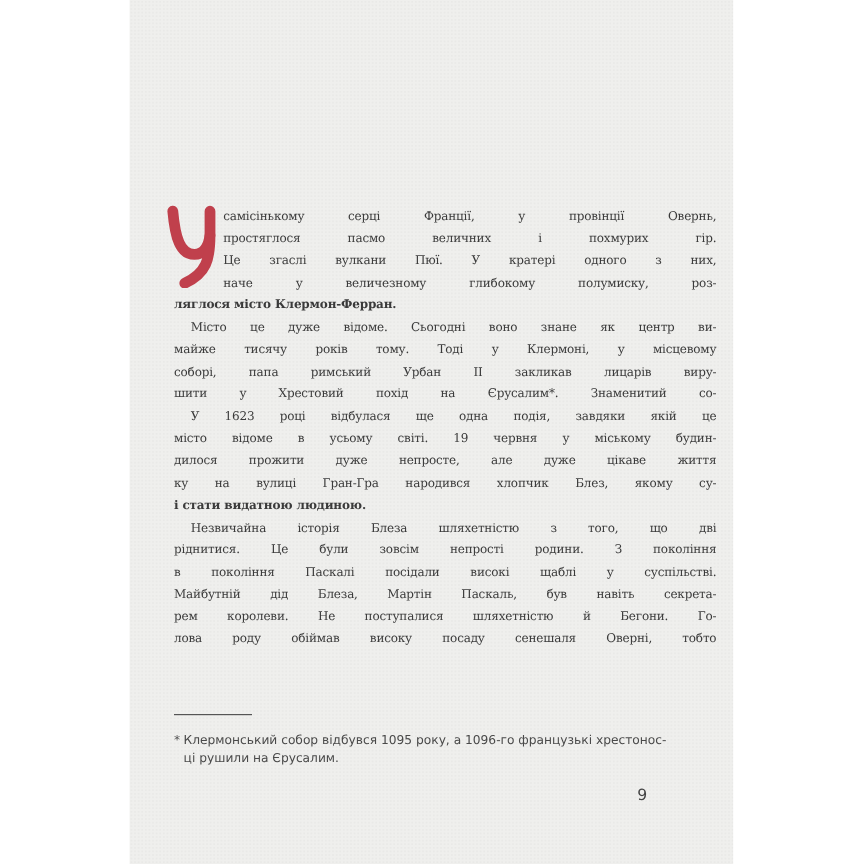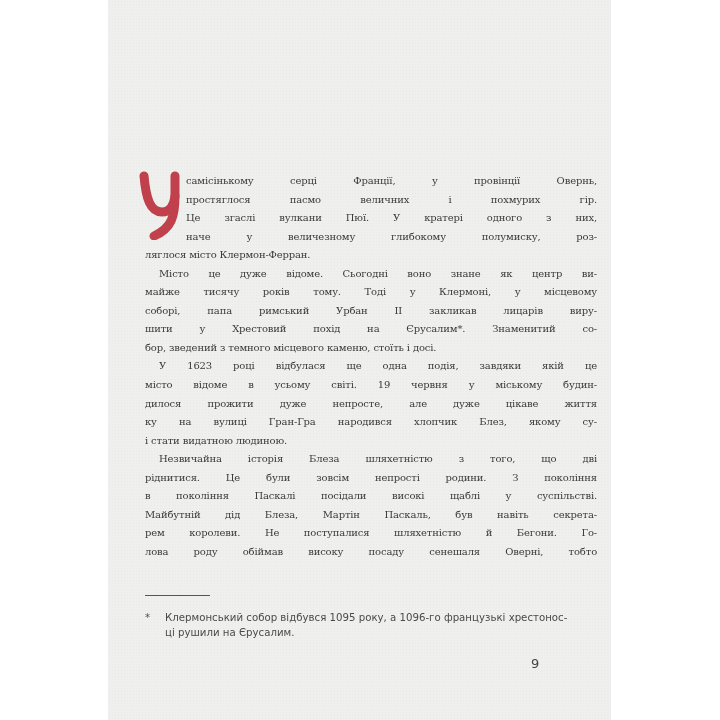--- a/index.html
+++ b/index.html
@@ -35,20 +35,21 @@
     .line {
       display: block;
       white-space: nowrap;
       text-align: justify;
       text-align-last: justify;
       height: 18.55px;
       overflow: visible;
     }
     .line.last {
       text-align-last: left;
+      font-weight: bold;
     }
     .line.indent-drop {
       margin-left: 41px;
     }
     .line.para-start {
       text-indent: 14px;
     }
     .dropcap {
       position: absolute;
       left: 30px;
@@ -74,21 +75,21 @@
       line-height: 15px;
       color: #4a4a4a;
     }
     .footnote .fn-mark {
       position: absolute;
       left: 0;
       top: 0;
     }
     .footnote .fn-line {
       display: block;
-      margin-left: 20px;
+      margin-left: 8px;
       white-space: nowrap;
     }
     .page-number {
       position: absolute;
       left: 423px;
       top: 656px;
       font-family: "DejaVu Sans", sans-serif;
       font-size: 13px;
       color: #444;
     }
@@ -112,21 +113,20 @@
       <span class="line indent-drop">Це згаслі вулкани Пюї. У кратері одного з них,</span>
       <span class="line indent-drop">наче у величезному глибокому полумиску, роз-</span>
       <span class="line last">ляглося місто Клермон-Ферран.</span>
     </div>
 
     <div>
       <span class="line para-start">Місто це дуже відоме. Сьогодні воно знане як центр ви-</span>
       <span class="line">майже тисячу років тому. Тоді у Клермоні, у місцевому</span>
       <span class="line">соборі, папа римський Урбан II закликав лицарів виру-</span>
       <span class="line">шити у Хрестовий похід на Єрусалим*. Знаменитий со-</span>
-      <span class="line last">бор, зведений з темного місцевого каменю, стоїть і досі.</span>
     </div>
 
     <div>
       <span class="line para-start">У 1623 році відбулася ще одна подія, завдяки якій це</span>
       <span class="line">місто відоме в усьому світі. 19 червня у міському будин-</span>
       <span class="line">дилося прожити дуже непросте, але дуже цікаве життя</span>
       <span class="line">ку на вулиці Гран-Гра народився хлопчик Блез, якому су-</span>
       <span class="line last">і стати видатною людиною.</span>
     </div>
 

